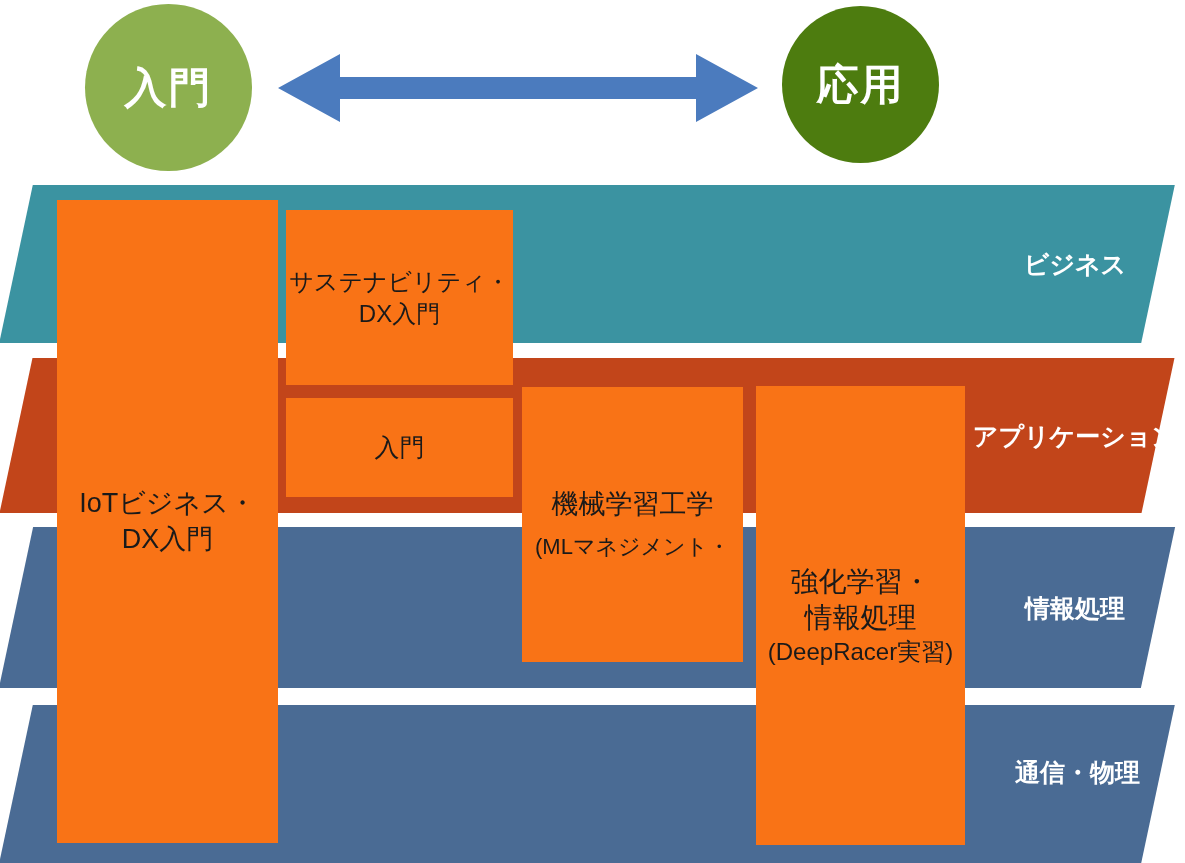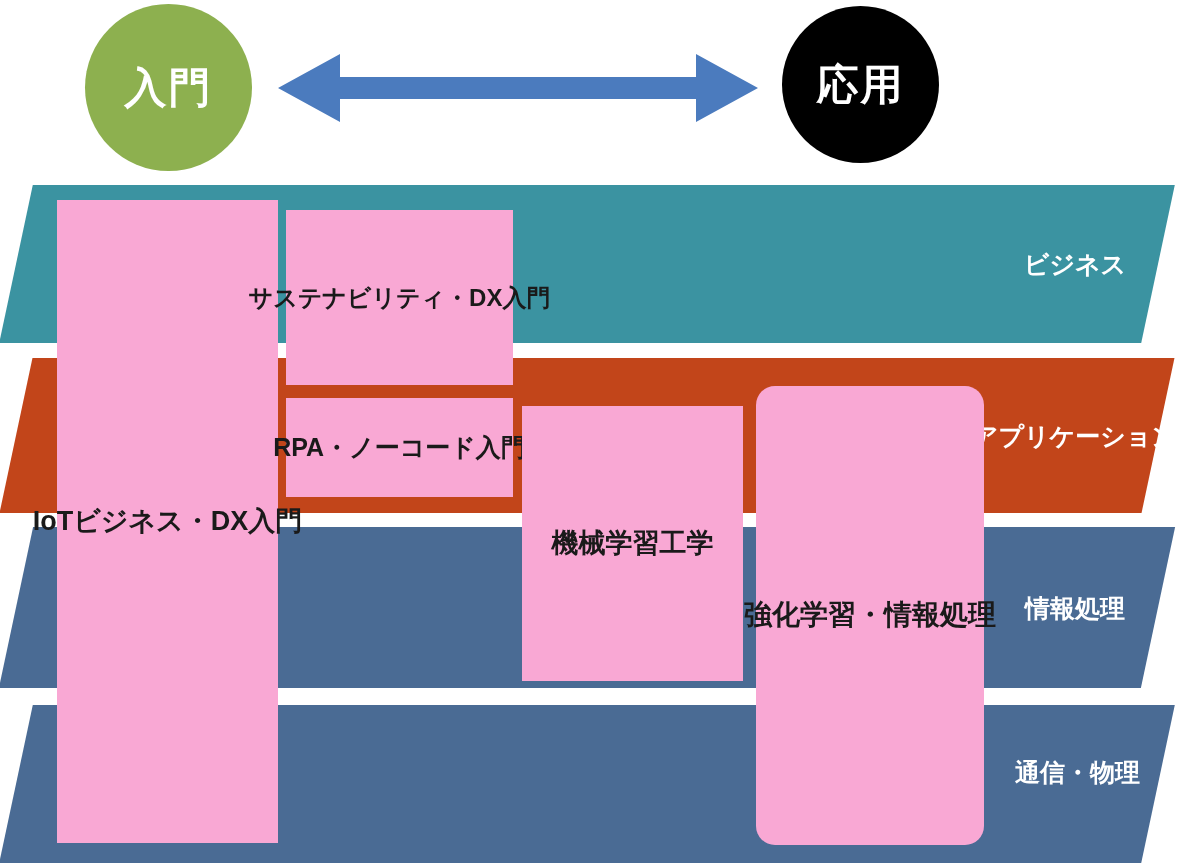--- a/index.html
+++ b/index.html
@@ -44,45 +44,45 @@
     transform: translateY(-50%) skewX(12deg);
     text-align: center;
     color: #ffffff; font-weight: bold; font-size: 25px;
     white-space: nowrap;
   }
   .band-4 .band-label { top: calc(50% - 12px); }
 
   
   .course-box {
     position: absolute;
-    background: #f9a8d4;
+    background: #f97316;
     z-index: 2;
-    display: flex; flex-direction: row;
+    display: flex; flex-direction: column;
     align-items: center; justify-content: center;
     text-align: center;
-    color: #1a1a1a; font-weight: bold;
+    color: #1a1a1a; font-weight: normal;
     line-height: 1.3;
     white-space: nowrap;
   }
   .box-iot { left: 57px;  top: 200px; width: 221px; height: 643px; font-size: 27px; }
   .box-sus { left: 286px; top: 210px; width: 227px; height: 175px; font-size: 24px; }
   .box-rpa { left: 286px; top: 398px; width: 227px; height: 99px;  font-size: 25px; }
-  .box-ml  { left: 522px; top: 406px; width: 221px; height: 275px; font-size: 22px; gap: 11px; }
-  .box-rl  { left: 756px; top: 386px; width: 228px; height: 459px; font-size: 24px; border-radius: 19px; }
+  .box-ml  { left: 522px; top: 387px; width: 221px; height: 275px; font-size: 22px; gap: 11px; }
+  .box-rl  { left: 756px; top: 386px; width: 209px; height: 459px; font-size: 24px; }
   .box-ml .line-big { font-size: 27px; }
   .box-rl .line-big { font-size: 28px; }
 </style>
 </head>
 <body>
 
 <div class="level-circle circle-intro" style="background: rgb(141, 176, 79);">
   <span>入門</span>
 </div>
 
-<div class="level-circle circle-applied" style="background: #000000;">
+<div class="level-circle circle-applied" style="background: #4d7c0f;">
   <span>応用</span>
 </div>
 
 <svg class="level-arrow" width="480" height="72" viewBox="0 0 480 72">
   <polygon points="0,36 62,2 62,25 418,25 418,2 480,36 418,70 418,47 62,47 62,70" fill="#4B7BBE"></polygon>
 </svg>
 
 <div class="band band-1" style="background: rgb(59, 147, 161);">
   <div class="band-label">ビジネス</div>
 </div>
@@ -103,24 +103,25 @@
   <div>IoTビジネス・</div>
   <div>DX入門</div>
 </div>
 
 <div class="course-box box-sus">
   <div>サステナビリティ・</div>
   <div>DX入門</div>
 </div>
 
 <div class="course-box box-rpa">
-  <div>RPA・ノーコード</div>
   <div>入門</div>
 </div>
 
 <div class="course-box box-ml">
   <div class="line-big">機械学習工学</div>
+  <div>(MLマネジメント・</div>
 </div>
 
 <div class="course-box box-rl">
   <div class="line-big">強化学習・</div>
   <div class="line-big">情報処理</div>
+  <div>(DeepRacer実習)</div>
 </div>
 
 </body></html>

